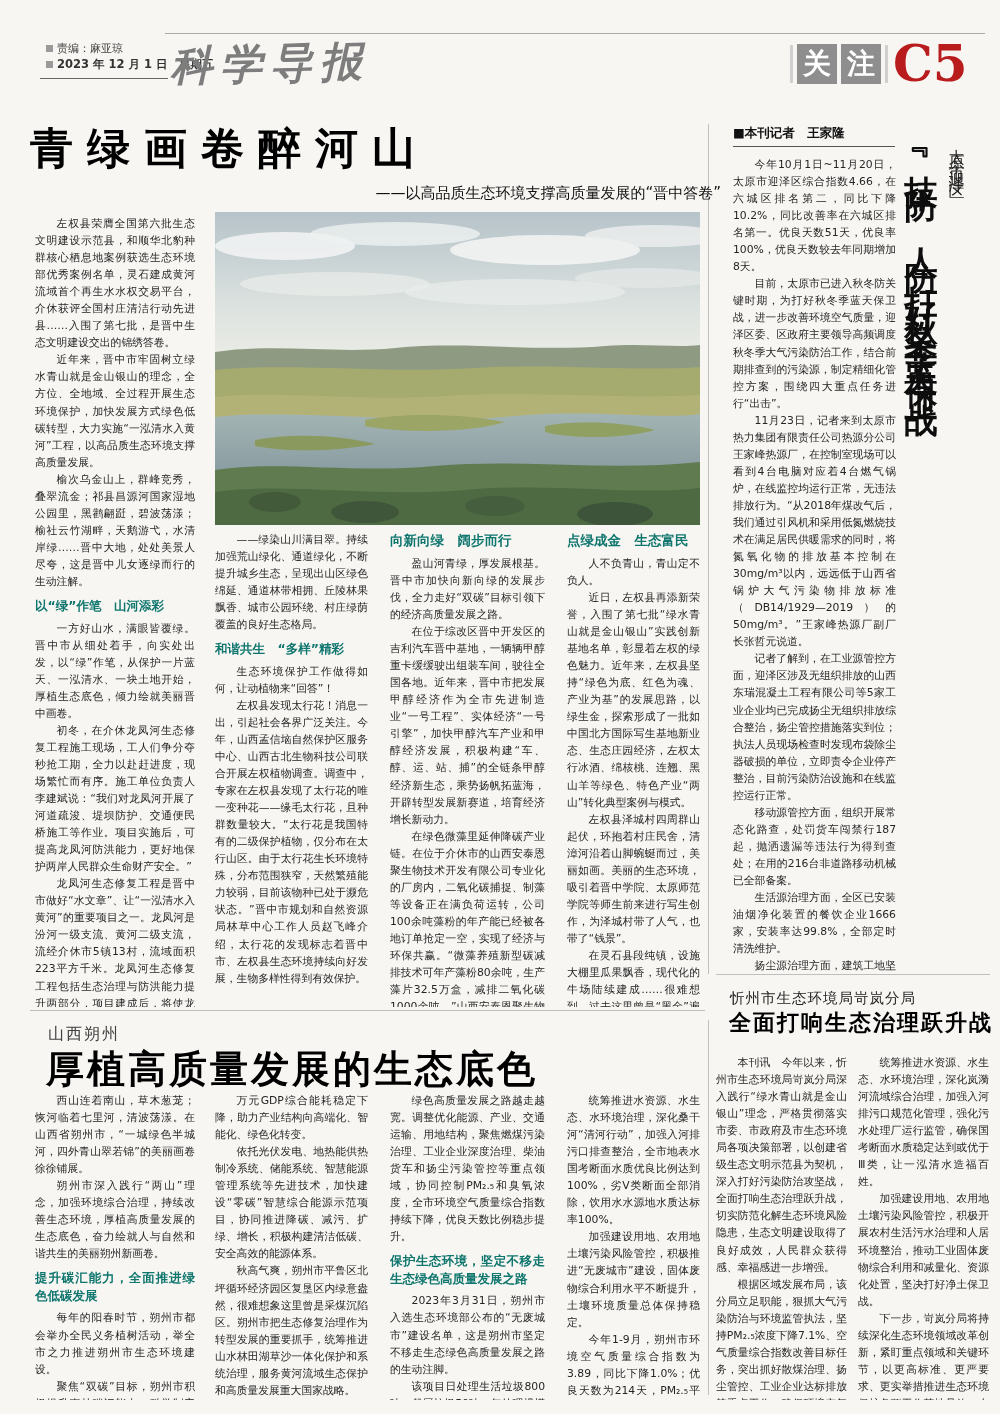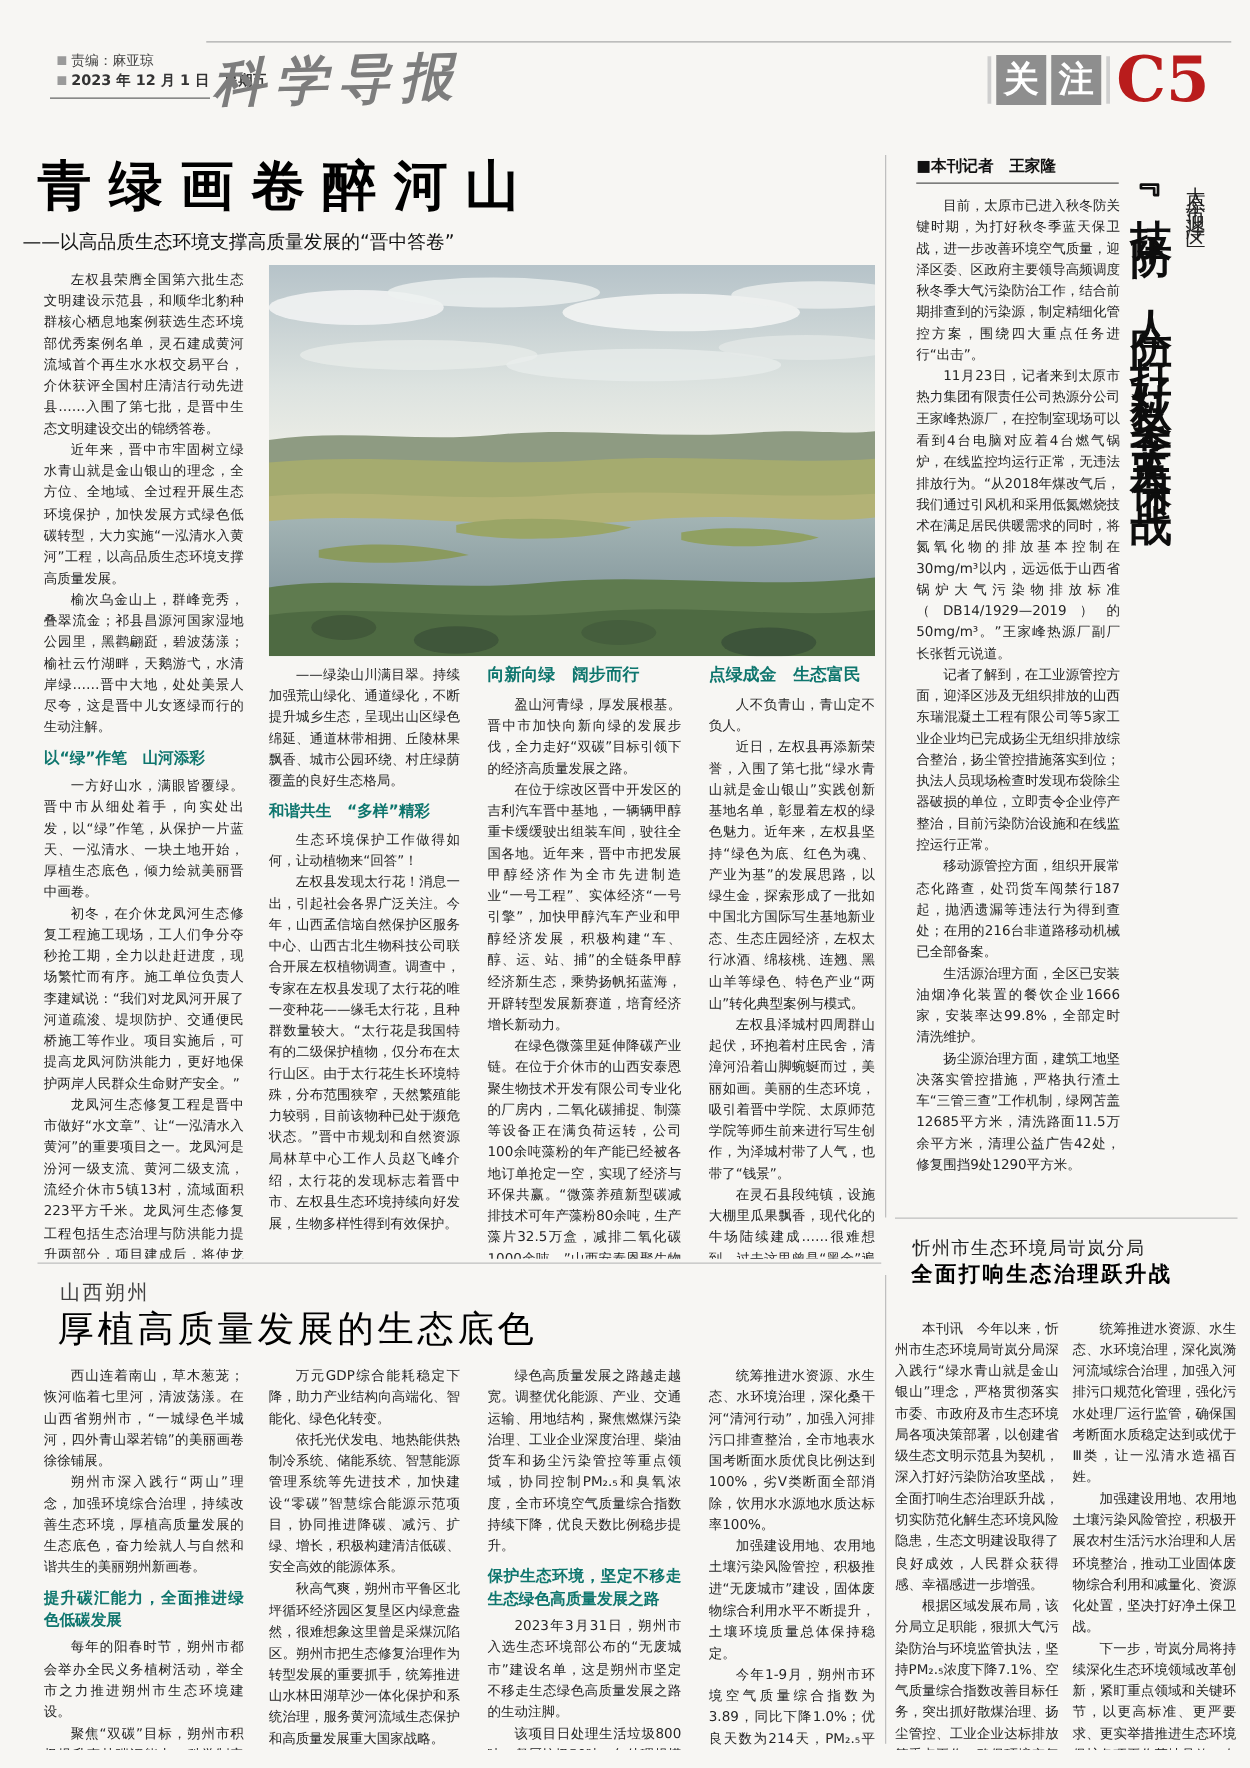--- a/index.html
+++ b/index.html
@@ -24,21 +24,21 @@
   .badge-sq{width:40px;height:40px;background:#8e8e8e;color:#fff;
     font-size:28px;font-weight:bold;display:flex;align-items:center;justify-content:center;}
   .pageno{left:893px;top:34px;font-family:"DejaVu Serif","Liberation Serif",serif;
     font-weight:bold;font-size:50px;color:#b91c1c;}
   
   .vrule{width:1px;background:#bfbfbf;}
   .hrule{height:1px;background:#bfbfbf;}
   
   .headline{left:30px;top:120px;width:675px;text-align:left;
     font-size:43px;font-weight:bold;letter-spacing:14px;color:#000;white-space:nowrap;}
-  .subtitle{left:18px;top:184px;width:675px;text-align:left;font-size:15px;color:#111;}
+  .subtitle{left:46px;top:184px;width:675px;text-align:right;font-size:15px;color:#111;}
   .photo{left:215px;top:212px;width:485px;height:313px;overflow:hidden;}
   .col{overflow:hidden;font-size:10.8px;line-height:1.58;text-align:justify;color:#252525;}
   .col p{margin:0;}
   .flow-p{text-indent:2em;}
   .flow-h{font-weight:bold;font-size:12.5px;margin:7px 0 5px !important;color:#0f766e;line-height:1.4;}
   .col .flow-h:first-child{margin-top:0 !important;font-size:13.5px;}
   .c1{left:35px;top:215px;width:160px;height:792px;}
   .c2{left:215px;top:531px;width:153px;height:476px;}
   .c3{left:390px;top:531px;width:155px;height:476px;}
   .c4{left:567px;top:531px;width:133px;height:476px;}
@@ -46,28 +46,28 @@
   .reporter{left:733px;top:125px;font-size:12.5px;font-weight:bold;color:#111;}
   .reporter-rule{left:733px;top:146px;width:162px;}
   .rbody{left:733px;top:156px;width:163px;height:816px;}
   .vheads{left:899px;top:136px;height:830px;display:flex;}
   .vbig{writing-mode:vertical-rl;font-size:33px;font-weight:bold;color:#0d0d0d;
     letter-spacing:13px;line-height:1.3;}
   .vsmall{writing-mode:vertical-rl;font-size:16px;color:#222;letter-spacing:7px;
     line-height:1.6;margin-left:2px;}
   
   .sz-kicker{left:48px;top:1024px;font-size:16px;color:#404040;letter-spacing:2px;}
-  .sz-headline{left:46px;top:1044px;font-size:29px;font-weight:normal;color:#000;letter-spacing:3px;}
+  .sz-headline{left:46px;top:1044px;font-size:38px;font-weight:bold;color:#000;letter-spacing:3px;}
   .s1{left:35px;top:1092px;width:160px;height:308px;}
   .s2{left:215px;top:1092px;width:153px;height:308px;}
   .s3{left:390px;top:1092px;width:155px;height:308px;}
   .s4{left:567px;top:1092px;width:133px;height:308px;}
   
   .kl-kicker{left:730px;top:989px;font-size:14.5px;color:#222;letter-spacing:1px;}
-  .kl-headline{left:729px;top:1008px;font-size:17px;font-weight:bold;color:#000;letter-spacing:2px;}
+  .kl-headline{left:729px;top:1008px;font-size:22px;font-weight:bold;color:#000;letter-spacing:2px;}
   .k1{left:716px;top:1054px;width:131px;height:346px;}
   .k2{left:858px;top:1054px;width:131px;height:346px;}
 </style>
 </head>
 <body>
 
 <div class="abs top-rule"></div>
 <div class="abs ed-line"><span class="sq"></span><span>责编：麻亚琼</span></div>
 <div class="abs date-line"><span class="sq"></span><span>2023 年 12 月 1 日</span>　<span>星期五</span></div>
 <div class="abs date-rule"></div>
@@ -150,20 +150,21 @@
     <p class="flow-h">点绿成金　生态富民</p>
     <p class="flow-p">人不负青山，青山定不负人。</p>
     <p class="flow-p">近日，左权县再添新荣誉，入围了第七批“绿水青山就是金山银山”实践创新基地名单，彰显着左权的绿色魅力。近年来，左权县坚持“绿色为底、红色为魂、产业为基”的发展思路，以绿生金，探索形成了一批如中国北方国际写生基地新业态、生态庄园经济，左权太行冰酒、绵核桃、连翘、黑山羊等绿色、特色产业“两山”转化典型案例与模式。</p>
     <p class="flow-p">左权县泽城村四周群山起伏，环抱着村庄民舍，清漳河沿着山脚蜿蜒而过，美丽如画。美丽的生态环境，吸引着晋中学院、太原师范学院等师生前来进行写生创作，为泽城村带了人气，也带了“钱景”。</p>
     <p class="flow-p">在灵石县段纯镇，设施大棚里瓜果飘香，现代化的牛场陆续建成……很难想到，过去这里曾是“黑金”遍地、寸草不生的采煤区。覆土、增肥、涵养，经过十多年的复垦造地，“披绿生金”变良田，灵石县用实际行动书写了废弃矿山重生记，现已造出连片梯田2万余亩。目前，复垦区已经形成设施农业、牧草种植和奶牛养殖三大产业，实现生态效益、社会效益和经济效益的共赢。</p>
   </div>
 
 <div class="abs reporter">■本刊记者　王家隆</div>
 <div class="abs hrule reporter-rule" style="background:#555;"></div>
 <div class="abs col rbody">
+    <p class="flow-p">今年10月1日~11月20日，太原市迎泽区综合指数4.66，在六城区排名第二，同比下降10.2%，同比改善率在六城区排名第一。优良天数51天，优良率100%，优良天数较去年同期增加8天。</p>
     <p class="flow-p">目前，太原市已进入秋冬防关键时期，为打好秋冬季蓝天保卫战，进一步改善环境空气质量，迎泽区委、区政府主要领导高频调度秋冬季大气污染防治工作，结合前期排查到的污染源，制定精细化管控方案，围绕四大重点任务进行“出击”。</p>
     <p class="flow-p">11月23日，记者来到太原市热力集团有限责任公司热源分公司王家峰热源厂，在控制室现场可以看到4台电脑对应着4台燃气锅炉，在线监控均运行正常，无违法排放行为。“从2018年煤改气后，我们通过引风机和采用低氮燃烧技术在满足居民供暖需求的同时，将氮氧化物的排放基本控制在30mg/m³以内，远远低于山西省锅炉大气污染物排放标准（DB14/1929—2019）的50mg/m³。”王家峰热源厂副厂长张哲元说道。</p>
     <p class="flow-p">记者了解到，在工业源管控方面，迎泽区涉及无组织排放的山西东瑞混凝土工程有限公司等5家工业企业均已完成扬尘无组织排放综合整治，扬尘管控措施落实到位；执法人员现场检查时发现布袋除尘器破损的单位，立即责令企业停产整治，目前污染防治设施和在线监控运行正常。</p>
     <p class="flow-p">移动源管控方面，组织开展常态化路查，处罚货车闯禁行187起，抛洒遗漏等违法行为得到查处；在用的216台非道路移动机械已全部备案。</p>
     <p class="flow-p">生活源治理方面，全区已安装油烟净化装置的餐饮企业1666家，安装率达99.8%，全部定时清洗维护。</p>
     <p class="flow-p">扬尘源治理方面，建筑工地坚决落实管控措施，严格执行渣土车“三管三查”工作机制，绿网苫盖12685平方米，清洗路面11.5万余平方米，清理公益广告42处，修复围挡9处1290平方米。</p>
   </div>
 <div class="abs vheads">
   <div class="vbig">『技防＋人防』打好秋冬季蓝天保卫战</div>
   <div class="vsmall">太原市迎泽区</div>

